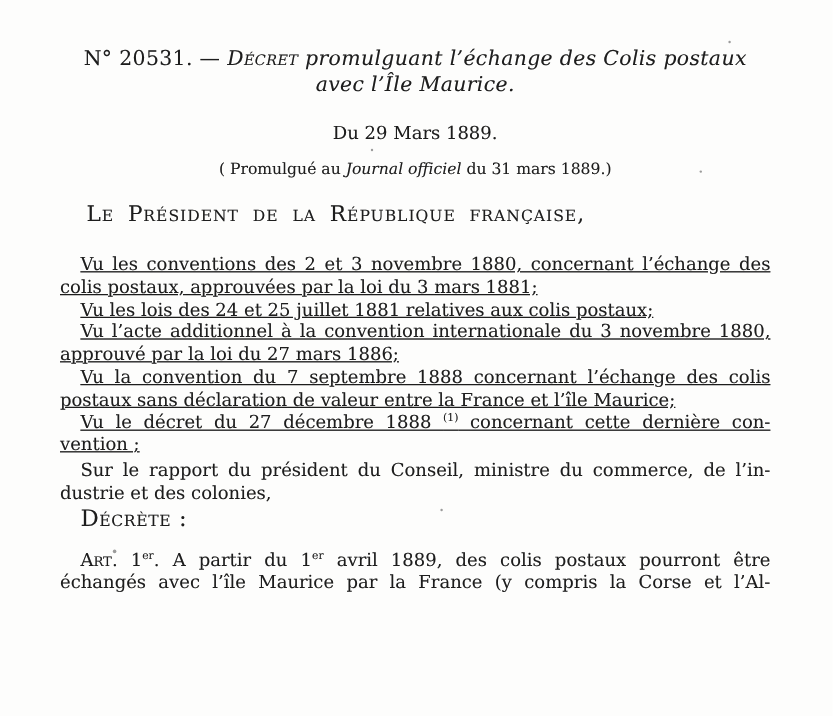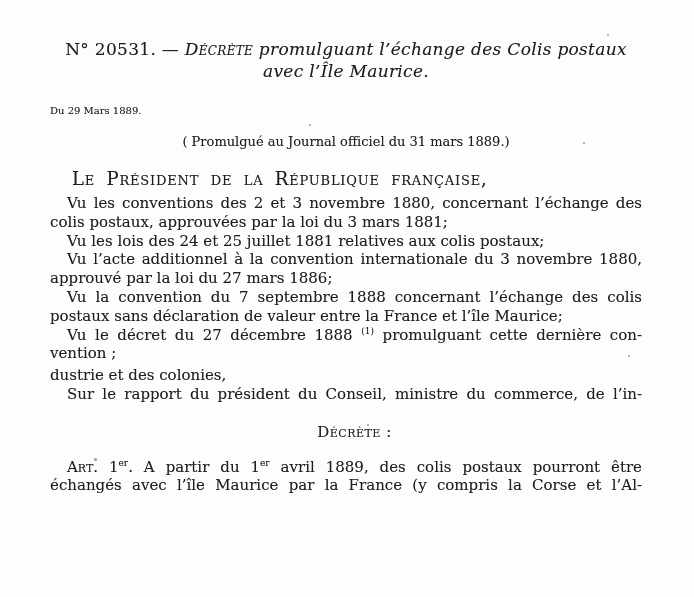--- a/index.html
+++ b/index.html
@@ -10,62 +10,61 @@
     background: #fdfdfc;
     font-family: "DejaVu Serif", "Liberation Serif", serif;
     color: #1d1d1d;
     overflow: hidden;
   }
   .doc {
     padding: 38px 52px 0 50px;
     text-shadow: 0 0 0.5px rgba(30,30,30,0.35);
   }
   .sc { font-variant: small-caps; }
-  .it { }
+  .it { font-style: italic; }
 
   .title {
     text-align: center;
     font-style: italic;
     font-size: 17px;
     line-height: 22px;
     letter-spacing: .3px;
   }
   .title .roman { font-style: normal; }
 
   .date {
-    text-align: left;
+    text-align: center;
     margin-top: 21px;
-    font-size: 10px;
+    font-size: 15px;
     line-height: 16px;
   }
   .promulgue {
     text-align: center;
     margin-top: 15px;
     font-size: 13px;
     line-height: 15px;
   }
   .salutation {
     margin-top: 20px;
     font-size: 18px;
     line-height: 19px;
     text-indent: 22px;
     letter-spacing: .8px;
     word-spacing: 5px;
   }
   .para { font-size: 15px; line-height: 18.8px; }
-  .para.first { margin-top: 6px; }
+  .para.first { margin-top: 23px; text-decoration: underline; }
   .para.rapport { margin-top: 3px; }
   .para.art { margin-top: 16px; }
   .decrete {
-    margin-top: 19px;
-    font-size: 15px;
+    margin-top: 2px;
+    font-size: 19px;
     line-height: 18.8px;
     text-indent: 17px;
     letter-spacing: .5px;
-    text-align: center;
   }
   .line { text-align: justify; }
   .line.just { text-align-last: justify; }
   .line.indent { text-indent: 17px; }
 
   sup { font-size: 60%; vertical-align: super; line-height: 0; }
 
   .footnote {
     margin-top: 24px;
     font-size: 13px;
@@ -81,45 +80,45 @@
     opacity: .55;
   }
 </style>
 </head>
 <body>
 
 <div class="page">
   <div class="doc">
 
     <div class="title">
-      <div><span class="roman">N° 20531. — </span><span class="sc">Décrète</span><span> promulguant l’échange des Colis postaux</span></div>
+      <div><span class="roman">N° 20531. — </span><span class="sc">Décret</span><span> promulguant l’échange des Colis postaux</span></div>
       <div>avec l’Île Maurice.</div>
     </div>
 
     <div class="date">Du 29 Mars 1889.</div>
 
     <div class="promulgue"><span>( Promulgué au </span><span class="it">Journal officiel</span><span> du 31 mars 1889.)</span></div>
 
     <div class="salutation sc">Le Président de la République française,</div>
 
     <div class="para first">
       <div class="line indent just">Vu les conventions des 2 et 3 novembre 1880, concernant l’échange des</div>
       <div class="line">colis postaux, approuvées par la loi du 3 mars 1881;</div>
       <div class="line indent">Vu les lois des 24 et 25 juillet 1881 relatives aux colis postaux;</div>
       <div class="line indent just">Vu l’acte additionnel à la convention internationale du 3 novembre 1880,</div>
       <div class="line">approuvé par la loi du 27 mars 1886;</div>
       <div class="line indent just">Vu la convention du 7 septembre 1888 concernant l’échange des colis</div>
       <div class="line">postaux sans déclaration de valeur entre la France et l’île Maurice;</div>
-      <div class="line indent just"><span>Vu le décret du 27 décembre 1888 </span><sup>(1)</sup><span> promulguant cette dernière con-</span></div>
+      <div class="line indent just"><span>Vu le décret du 27 décembre 1888 </span><sup>(1)</sup><span> concernant cette dernière con-</span></div>
       <div class="line">vention ;</div>
     </div>
 
     <div class="para rapport">
+      <div class="line indent just">Sur le rapport du président du Conseil, ministre du commerce, de l’in-</div>
       <div class="line">dustrie et des colonies,</div>
-      <div class="line indent just">Sur le rapport du président du Conseil, ministre du commerce, de l’in-</div>
     </div>
 
     <div class="decrete sc">Décrète :</div>
 
     <div class="para art">
       <div class="line indent just"><span class="sc">Art.</span><span> 1</span><sup>er</sup><span>. A partir du 1</span><sup>er</sup><span> avril 1889, des colis postaux pourront être</span></div>
       <div class="line just">échangés avec l’île Maurice par la France (y compris la Corse et l’Al-</div>
     </div>
 
 

